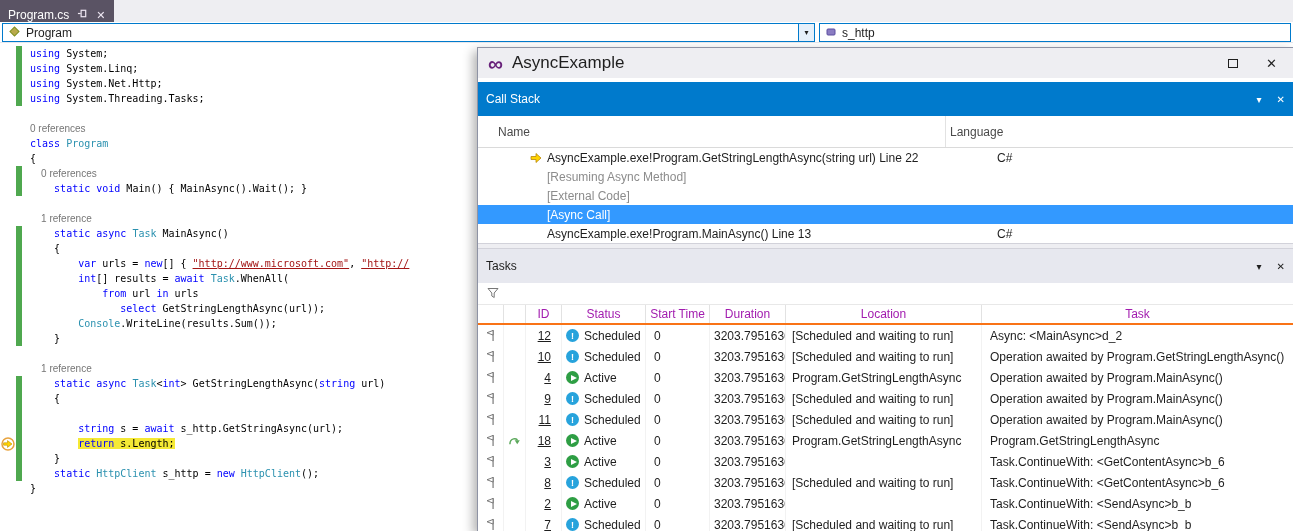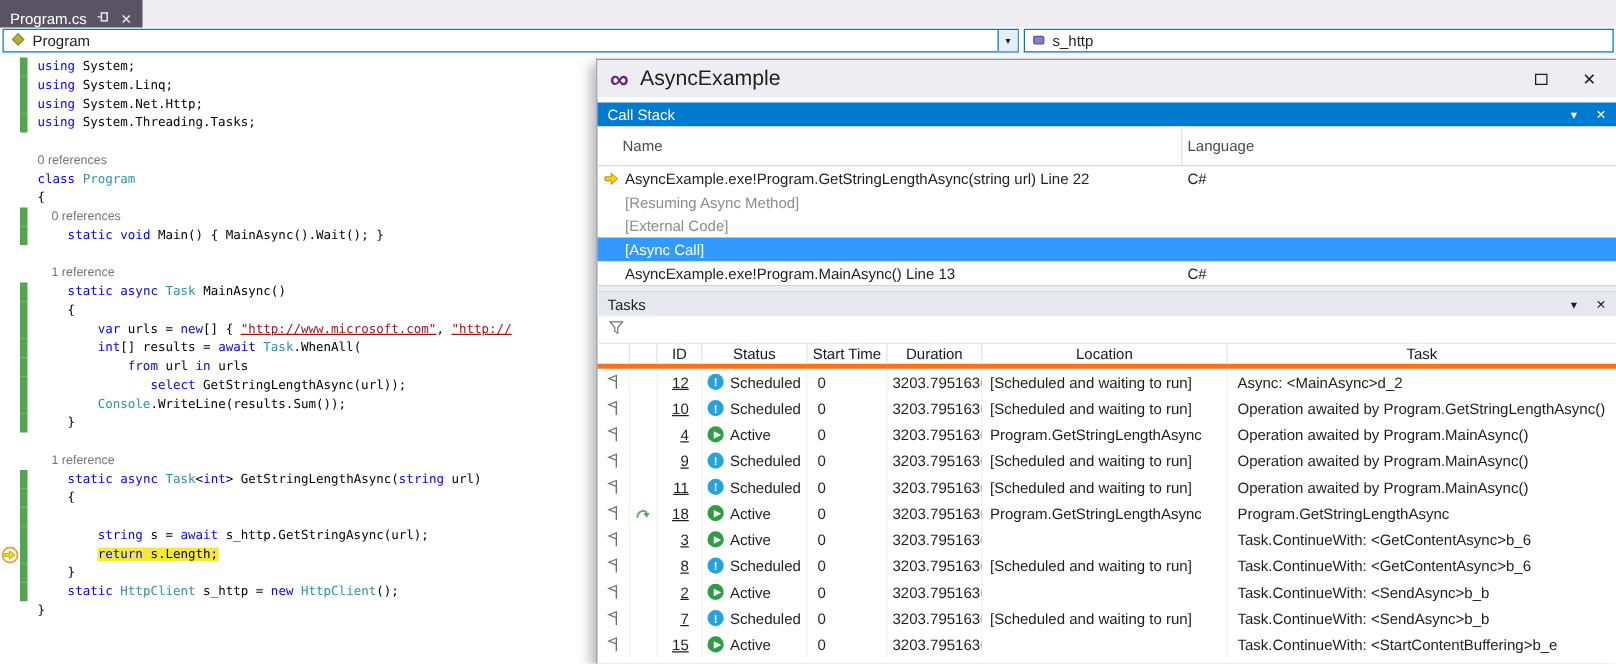--- a/index.html
+++ b/index.html
@@ -38,40 +38,40 @@
   .vswin { position:absolute; left:477px; top:47px; right:0; bottom:0; background:#fff;
            border:1px solid #8E93A4; border-right:none; border-bottom:none;
            box-shadow:-4px 4px 10px rgba(0,0,0,0.30); }
   .titlebar { height:30px; background:#EEEEF2; display:flex; align-items:center; gap:9px; padding:0 10px; }
   .vslogo { color:#68217A; font-size:21px; font-weight:bold; line-height:1; }
   .wintitle { font-size:17px; }
   .winbtns { margin-left:auto; display:flex; align-items:center; gap:28px; padding-right:6px; }
   .maxbox { width:10px; height:9px; border:1px solid #1E1E1E; display:inline-block; }
   .closex { font-size:13px; }
 
-  .panel-hdr { height:19px; display:flex; align-items:center; padding:0 8px; font-size:12px;justify-content:space-between; }
+  .panel-hdr { height:34px; display:flex; align-items:center; padding:0 8px; font-size:12px;justify-content:space-between; }
   .panel-hdr.blue { background:#007ACC; color:#fff; margin-top:4px; }
   .panel-hdr.gray { background:#E7E8EF; color:#1E1E1E; }
   .hdr-icons { margin-left:auto; display:flex; align-items:center; gap:15px; font-size:10px; }
 
   .cs-grid-hdr { display:grid; grid-template-columns:468px 348px; height:32px; align-items:center;
                  font-size:12px; color:#4A4A4A; border-bottom:1px solid #DADADA; }
   .cs-grid-hdr .h { padding-left:20px; border-right:1px solid #E2E2E2; height:100%; display:flex; align-items:center; }
   .cs-grid-hdr .h:last-child { padding-left:4px; border-right:none; }
-  .cs-row { display:grid; grid-template-columns:22px 446px 348px; height:19px; align-items:center; font-size:12px; }
+  .cs-row { display:grid; grid-template-columns:22px 446px 348px; height:19px; align-items:center; font-size:12px;padding-left:47px; }
   .cs-row.dim .cs-name { color:#8C8C8C; }
   .cs-row.selected { background:#3399FF; color:#fff; }
   .cs-ic { display:flex; align-items:center; justify-content:center; }
   .cs-lang { padding-left:4px; }
 
   .splitter { height:6px; background:#EEEEF2; border-top:1px solid #D2D2DA; border-bottom:1px solid #D2D2DA; }
   .filterbar { height:22px; display:flex; align-items:center; padding:0 9px; border-bottom:1px solid #E8E8E8; }
 
   .tk-grid-hdr, .tk-row { display:grid; grid-template-columns:26px 22px 36px 84px 64px 76px 196px 1fr; align-items:center; font-size:12px; }
-  .tk-grid-hdr { height:20px; color:#0f172a; border-bottom:4px solid #f97316; }
+  .tk-grid-hdr { height:20px; color:#a21caf; border-bottom:2px solid #f97316; }
   .tk-grid-hdr .h { height:100%; display:flex; align-items:center; justify-content:center; border-right:1px solid #E2E2E2; }
   .tk-grid-hdr .h:last-child { border-right:none; }
   .tk-row { height:21px; }
   .tk-c { height:100%; display:flex; align-items:center; border-right:1px solid #F2F2F2; overflow:hidden; white-space:nowrap; }
   .tk-c.flag, .tk-c.cur { justify-content:center; }
   .tk-c.id { justify-content:flex-end; padding-right:10px;text-decoration:underline; }
   .tk-c.status { padding-left:4px; gap:5px; }
   .tk-c.start { padding-left:8px; }
   .tk-c.dur { padding-left:4px; }
   .tk-c.loc { padding-left:6px; }

